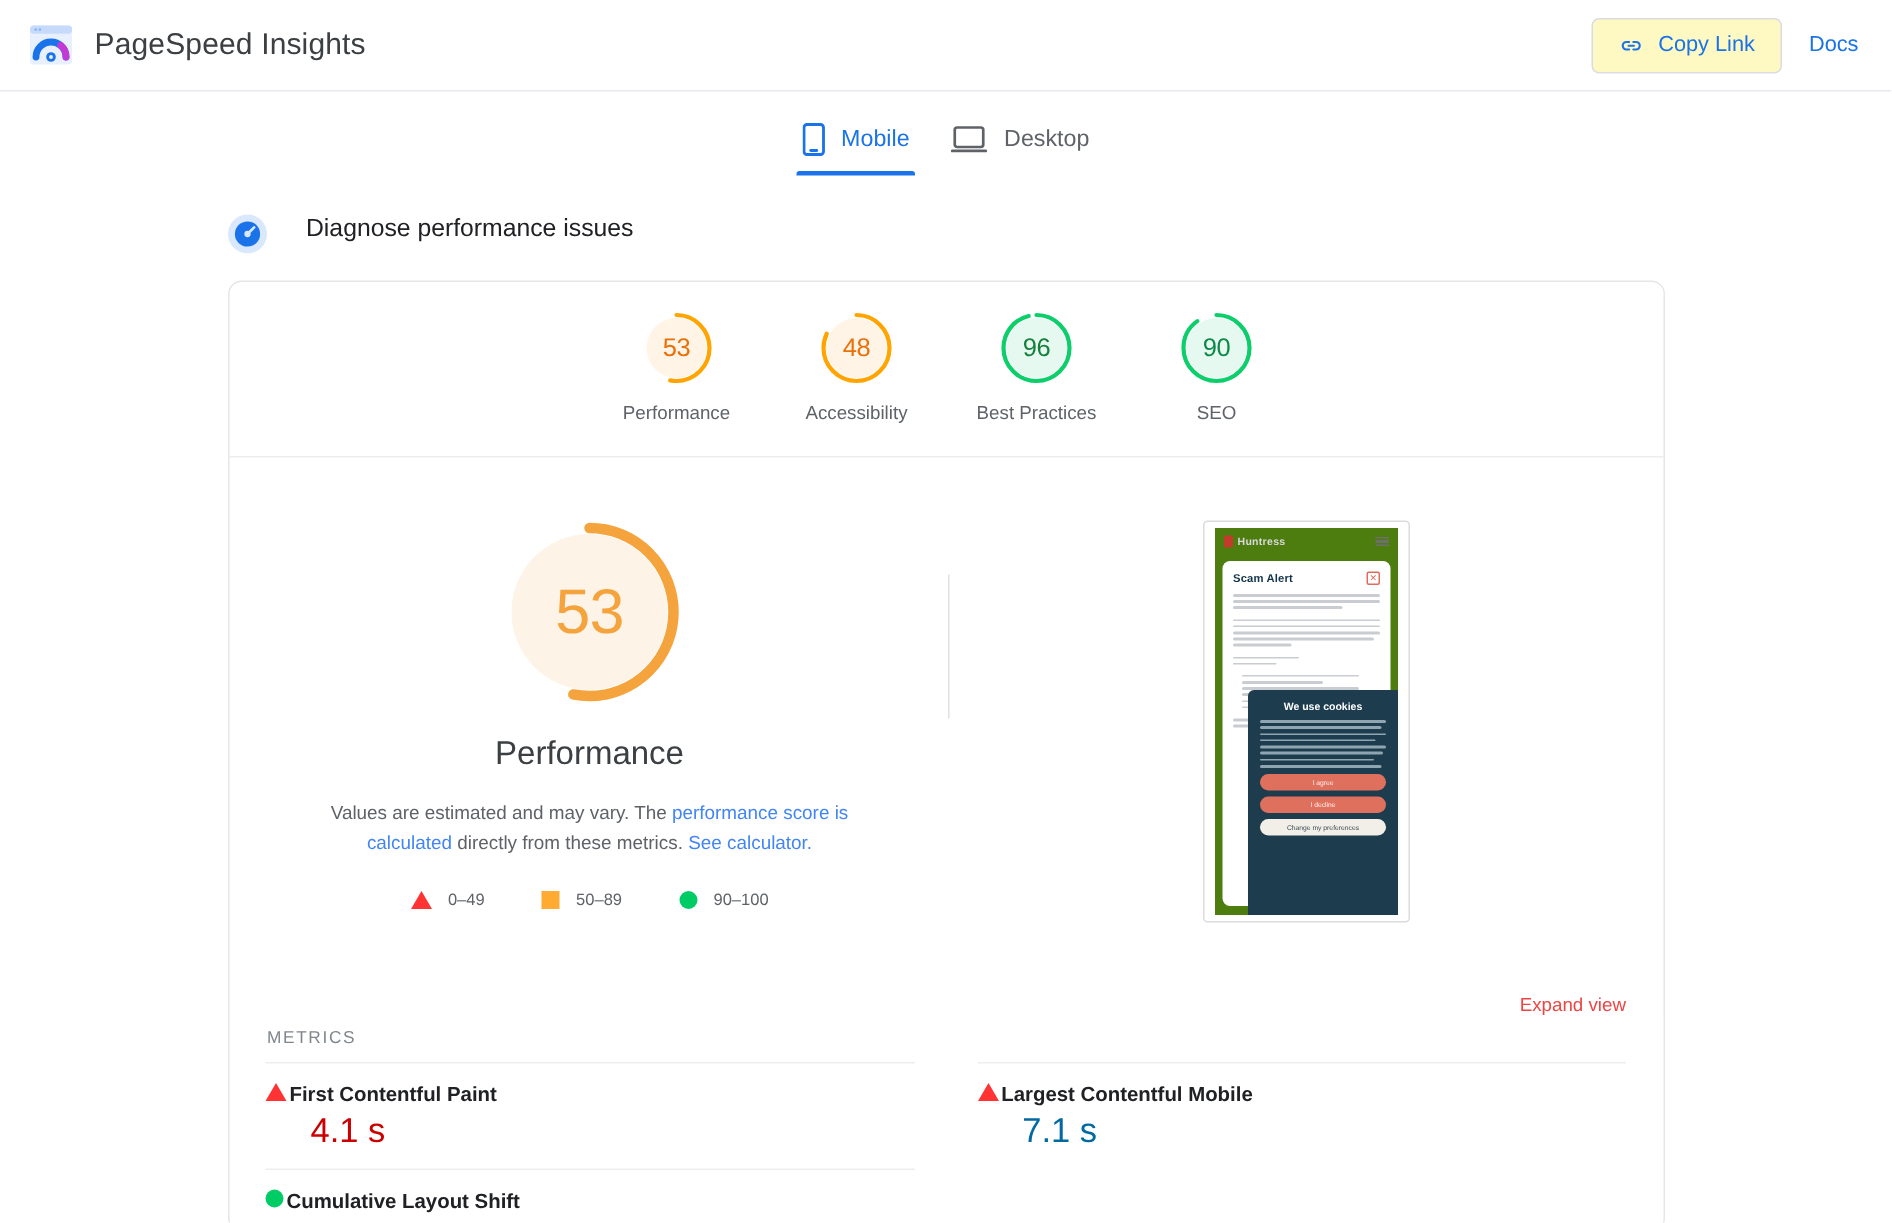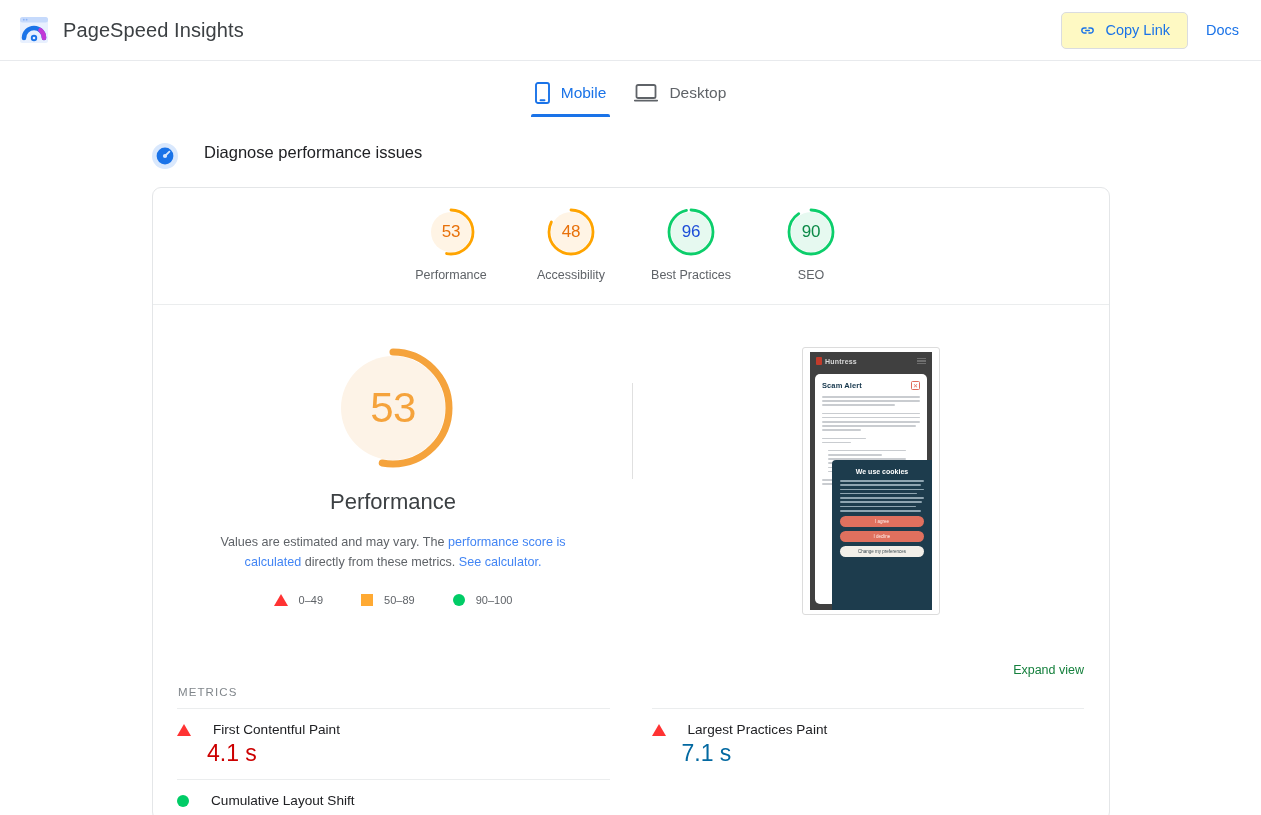--- a/index.html
+++ b/index.html
@@ -243,21 +243,21 @@
     height: 268px;
     border: 1px solid #dcdcdc;
     border-radius: 3px;
     background: #fff;
     padding: 4px 7px;
     overflow: hidden;
   }
   .phone-screen {
     width: 100%;
     height: 100%;
-    background: #404040;
+    background: #4d7c0f;
     position: relative;
     overflow: hidden;
   }
   .ph-topbar {
     height: 18px;
     display: flex;
     align-items: center;
     justify-content: space-between;
     padding: 0 6px;
   }
@@ -333,38 +333,39 @@
     padding: 26px 25px 10px 25px;
   }
   .metrics-title {
     font-size: 11.5px;
     letter-spacing: 1.1px;
     color: #80868b;
     margin-top: 45px;
   }
   .expand-view {
     font-size: 12.5px;
-    color: #15803d;
+    color: #ef4444;
     cursor: pointer;
   }
 
   .metrics-grid {
     display: grid;
     grid-template-columns: 1fr 1fr;
     column-gap: 42px;
     padding: 0 25px 0 24px;
   }
   .metric-cell {
     border-top: 1px solid #ebedee;
     padding: 13px 0 12px;
   }
   .metric-head {
     display: flex;
-    align-items: center;
-    gap: 22px;
+    align-items: flex-start;
+    gap: 2px;
+    font-weight: bold;
   }
   .metric-name {
     font-size: 13.6px;
     color: #202124;
   }
   .metric-value {
     margin: 3px 0 0 30px;
     font-size: 23px;
   }
   .m-tri {
@@ -466,21 +467,21 @@
           <div class="gauge-val" style="color:#e8710a">48</div>
         </div>
         <div class="gauge-label">Accessibility</div>
       </div>
       <div class="gauge-item">
         <div class="gauge-ring">
           <svg width="52" height="52" viewBox="0 0 52 52">
             <circle cx="26" cy="26" r="20" fill="#e6f9f0"></circle>
             <circle cx="26" cy="26" r="22" fill="none" stroke="#0cce6b" stroke-width="2.8" stroke-linecap="round" stroke-dasharray="132.70 138.23"></circle>
           </svg>
-          <div class="gauge-val" style="color:#1d4ed8">96</div>
+          <div class="gauge-val" style="color:#15803d">96</div>
         </div>
         <div class="gauge-label">Best Practices</div>
       </div>
       <div class="gauge-item">
         <div class="gauge-ring">
           <svg width="52" height="52" viewBox="0 0 52 52">
             <circle cx="26" cy="26" r="20" fill="#e6f9f0"></circle>
             <circle cx="26" cy="26" r="22" fill="none" stroke="#0cce6b" stroke-width="2.8" stroke-linecap="round" stroke-dasharray="124.41 138.23"></circle>
           </svg>
           <div class="gauge-val" style="color:#0b8a47">90</div>
@@ -602,21 +603,21 @@
       <div class="metric-cell">
         <div class="metric-head">
           <span class="m-tri" style="border-bottom-color:#ff3333"></span>
           <span class="metric-name">First Contentful Paint</span>
         </div>
         <div class="metric-value" style="color:#cc0000">4.1 s</div>
       </div>
       <div class="metric-cell">
         <div class="metric-head">
           <span class="m-tri" style="border-bottom-color:#ff3333"></span>
-          <span class="metric-name">Largest Practices Paint</span>
+          <span class="metric-name">Largest Contentful Mobile</span>
         </div>
         <div class="metric-value" style="color:#0369a1">7.1 s</div>
       </div>
       <div class="metric-cell">
         <div class="metric-head">
           <span class="m-cir" style="background:#00cc66"></span>
           <span class="metric-name">Cumulative Layout Shift</span>
         </div>
       </div>
     </div>

